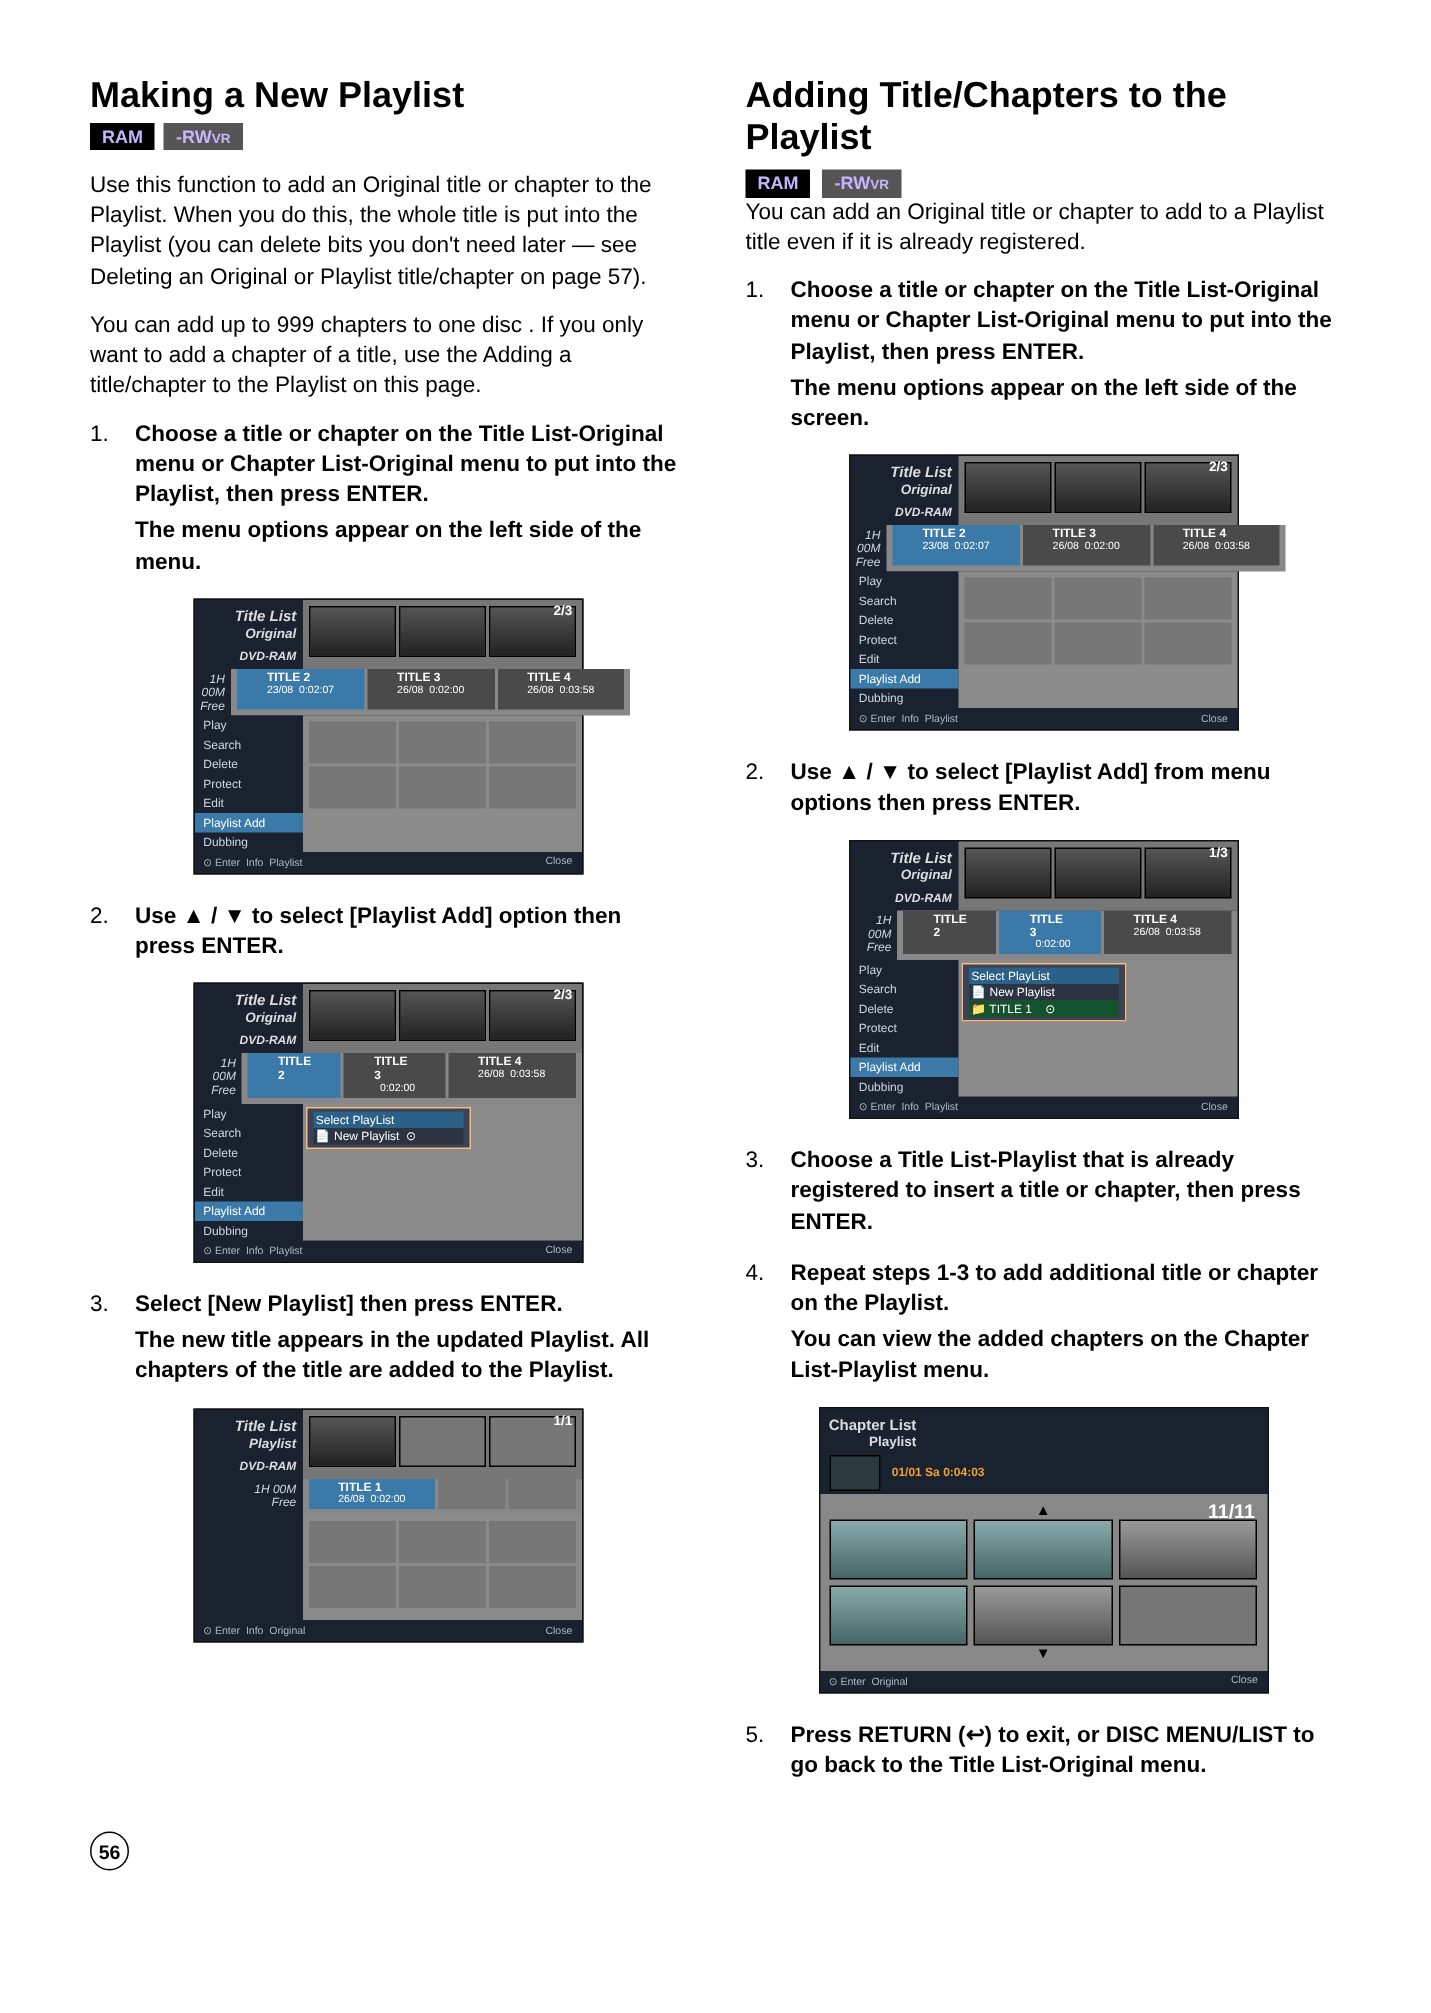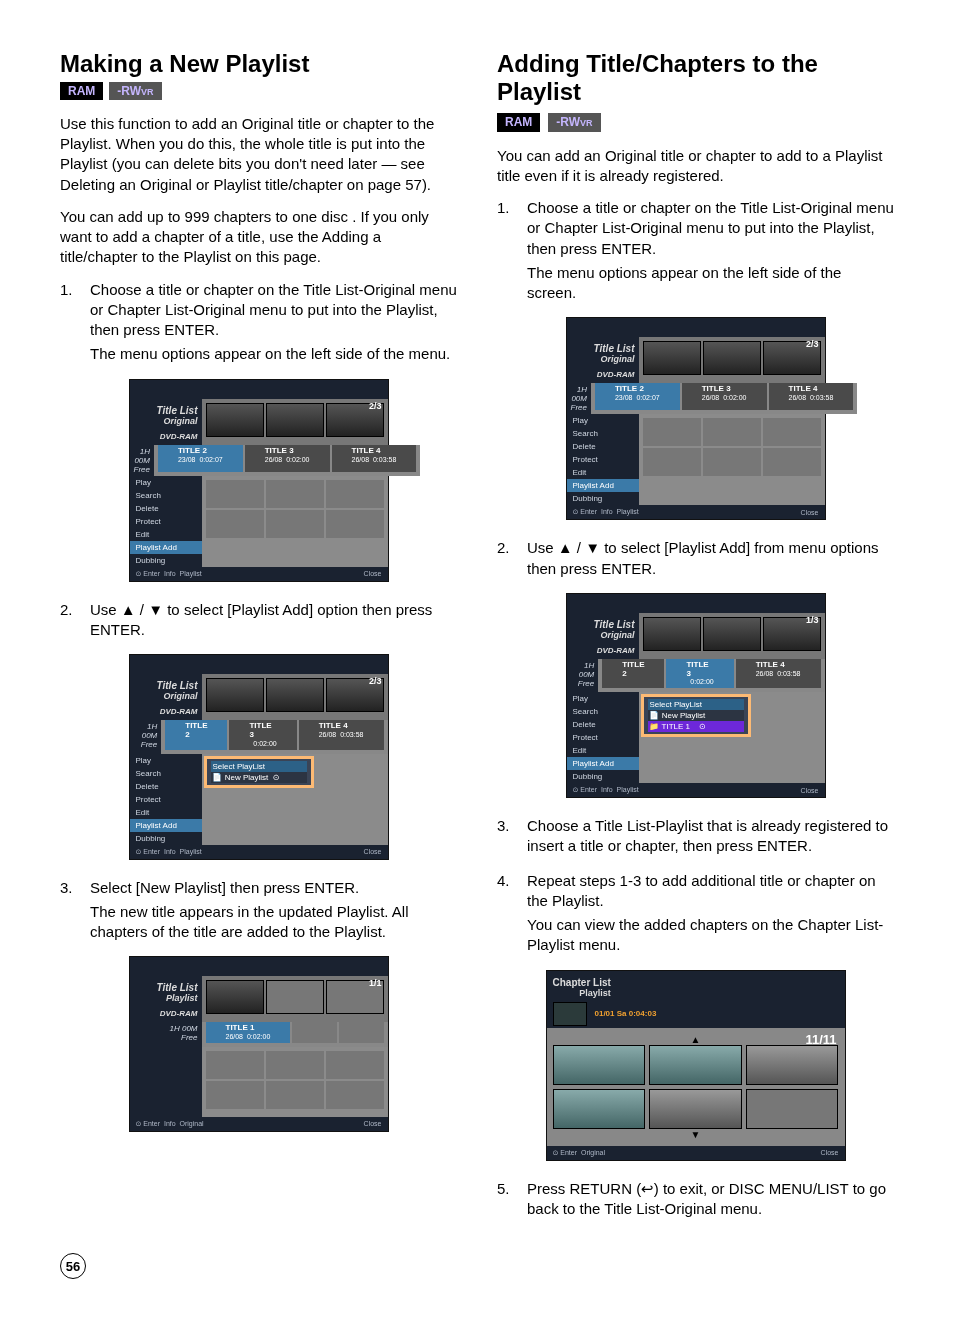--- a/index.html
+++ b/index.html
@@ -36,38 +36,37 @@
   .badge .sub { font-size: 9px; vertical-align: baseline; }
 
   p.body, .step-text {
     font-size: 15px;
     line-height: 1.35;
     margin-bottom: 12px;
   }
   ol.steps { list-style: none; counter-reset: none; }
   ol.steps > li { display: flex; gap: 10px; margin-bottom: 14px; font-size:15px; line-height:1.35;}
   ol.steps > li .num { flex: 0 0 20px; }
-  ol.steps > li .txt { flex: 1; }
+  ol.steps > li .txt { flex: 1; font-weight: bold; }
   .sub-note { margin-top:4px; }
 
   
   .ui-shot {
     margin: 6px auto 18px auto;
     width: 260px;
     font-family: Arial, sans-serif;
     font-size: 9px;
     color: #dcdcdc;
     background: #1a2230;
     border: 1px solid #111;
   }
   .ui-shot.ch { width:300px; }
   .ui-header {
     display:flex;
     align-items:stretch;
-    margin-top:19px;
   }
   .ui-side {
     width: 72px;
     background: #1a2230;
     padding: 6px 4px 4px 4px;
     text-align: right;
     font-style: italic;
   }
   .ui-side .t1 { font-size:10px; font-weight:bold; font-style:italic;}
   .ui-side .t2 { font-size:9px; font-weight:bold;}
@@ -102,21 +101,21 @@
   .ui-lower { display:flex; }
   .ui-lower .menu-col { width:72px; }
   .ui-lower .grid {
     flex:1; background:#8b8b8b; padding:4px;
     display:grid; grid-template-columns:repeat(3,1fr); grid-auto-rows:28px; gap:2px;
     position:relative; min-height:70px;
   }
   .ui-lower .grid .cell { background:#777;}
   .ui-lower .popup {
     position:absolute; top:2px; left:2px; background:#3a4456; color:#fff; font-size:8px;
-    padding:2px 4px; border:3px solid #fdba74; width:110px;
+    padding:2px 4px; border:1px solid #fdba74; width:110px;
   }
   .popup-row { padding:1px 2px;}
   .popup-row.hi { background:#2c6187; }
   .ui-footer {
     background:#1a2230; display:flex; justify-content:space-between; align-items:center;
     padding:3px 6px; font-size:7px; color:#aeb7c6;
   }
   .ch-header { background:#1a2230; padding:6px 6px 2px 6px; display:flex; justify-content:space-between; align-items:flex-start;}
   .ch-header .lbl { text-align:right; }
   .ch-header .lbl .ta { font-size:10px; font-weight:bold;}
@@ -135,21 +134,21 @@
   .page-number {
     margin-top: 20px;
     font-size: 13px;
     border:1.5px solid #000;
     border-radius: 50%;
     width:26px; height:26px;
     display:flex; align-items:center; justify-content:center;
     font-weight:bold;
   }
 
-  .inline-title-row { display:flex; flex-wrap:wrap; align-items:baseline; gap:8px; margin-bottom:14px;}
+  .inline-title-row { display:flex; flex-wrap:wrap; align-items:baseline; gap:8px; }
   .inline-title-row h2.section-title { margin-bottom:0;}
   .return-icon {
     display:inline-block; transform: scaleX(-1);
   }
 </style>
 </head>
 <body>
 
 <div class="page">
 
@@ -429,21 +428,21 @@
           <div class="mi">Delete</div>
           <div class="mi">Protect</div>
           <div class="mi">Edit</div>
           <div class="mi hi">Playlist Add</div>
           <div class="mi">Dubbing</div>
         </div>
         <div class="grid">
           <div class="popup">
             <div class="popup-row hi">Select PlayList</div>
             <div class="popup-row" style="background:#2c3442;">📄 <span>New Playlist</span></div>
-            <div class="popup-row" style="background:#6d28d9;">📁 <span>TITLE 1</span>&nbsp;&nbsp;&nbsp;&nbsp;⊙</div>
+            <div class="popup-row" style="background:#14532d;">📁 <span>TITLE 1</span>&nbsp;&nbsp;&nbsp;&nbsp;⊙</div>
           </div>
         </div>
       </div>
       <div class="ui-footer">
         <span>⊙ <span>Enter</span>&nbsp;&nbsp;<span>Info</span>&nbsp;&nbsp;<span>Playlist</span></span>
         <span>Close</span>
       </div>
     </div>
 
     <ol class="steps">

